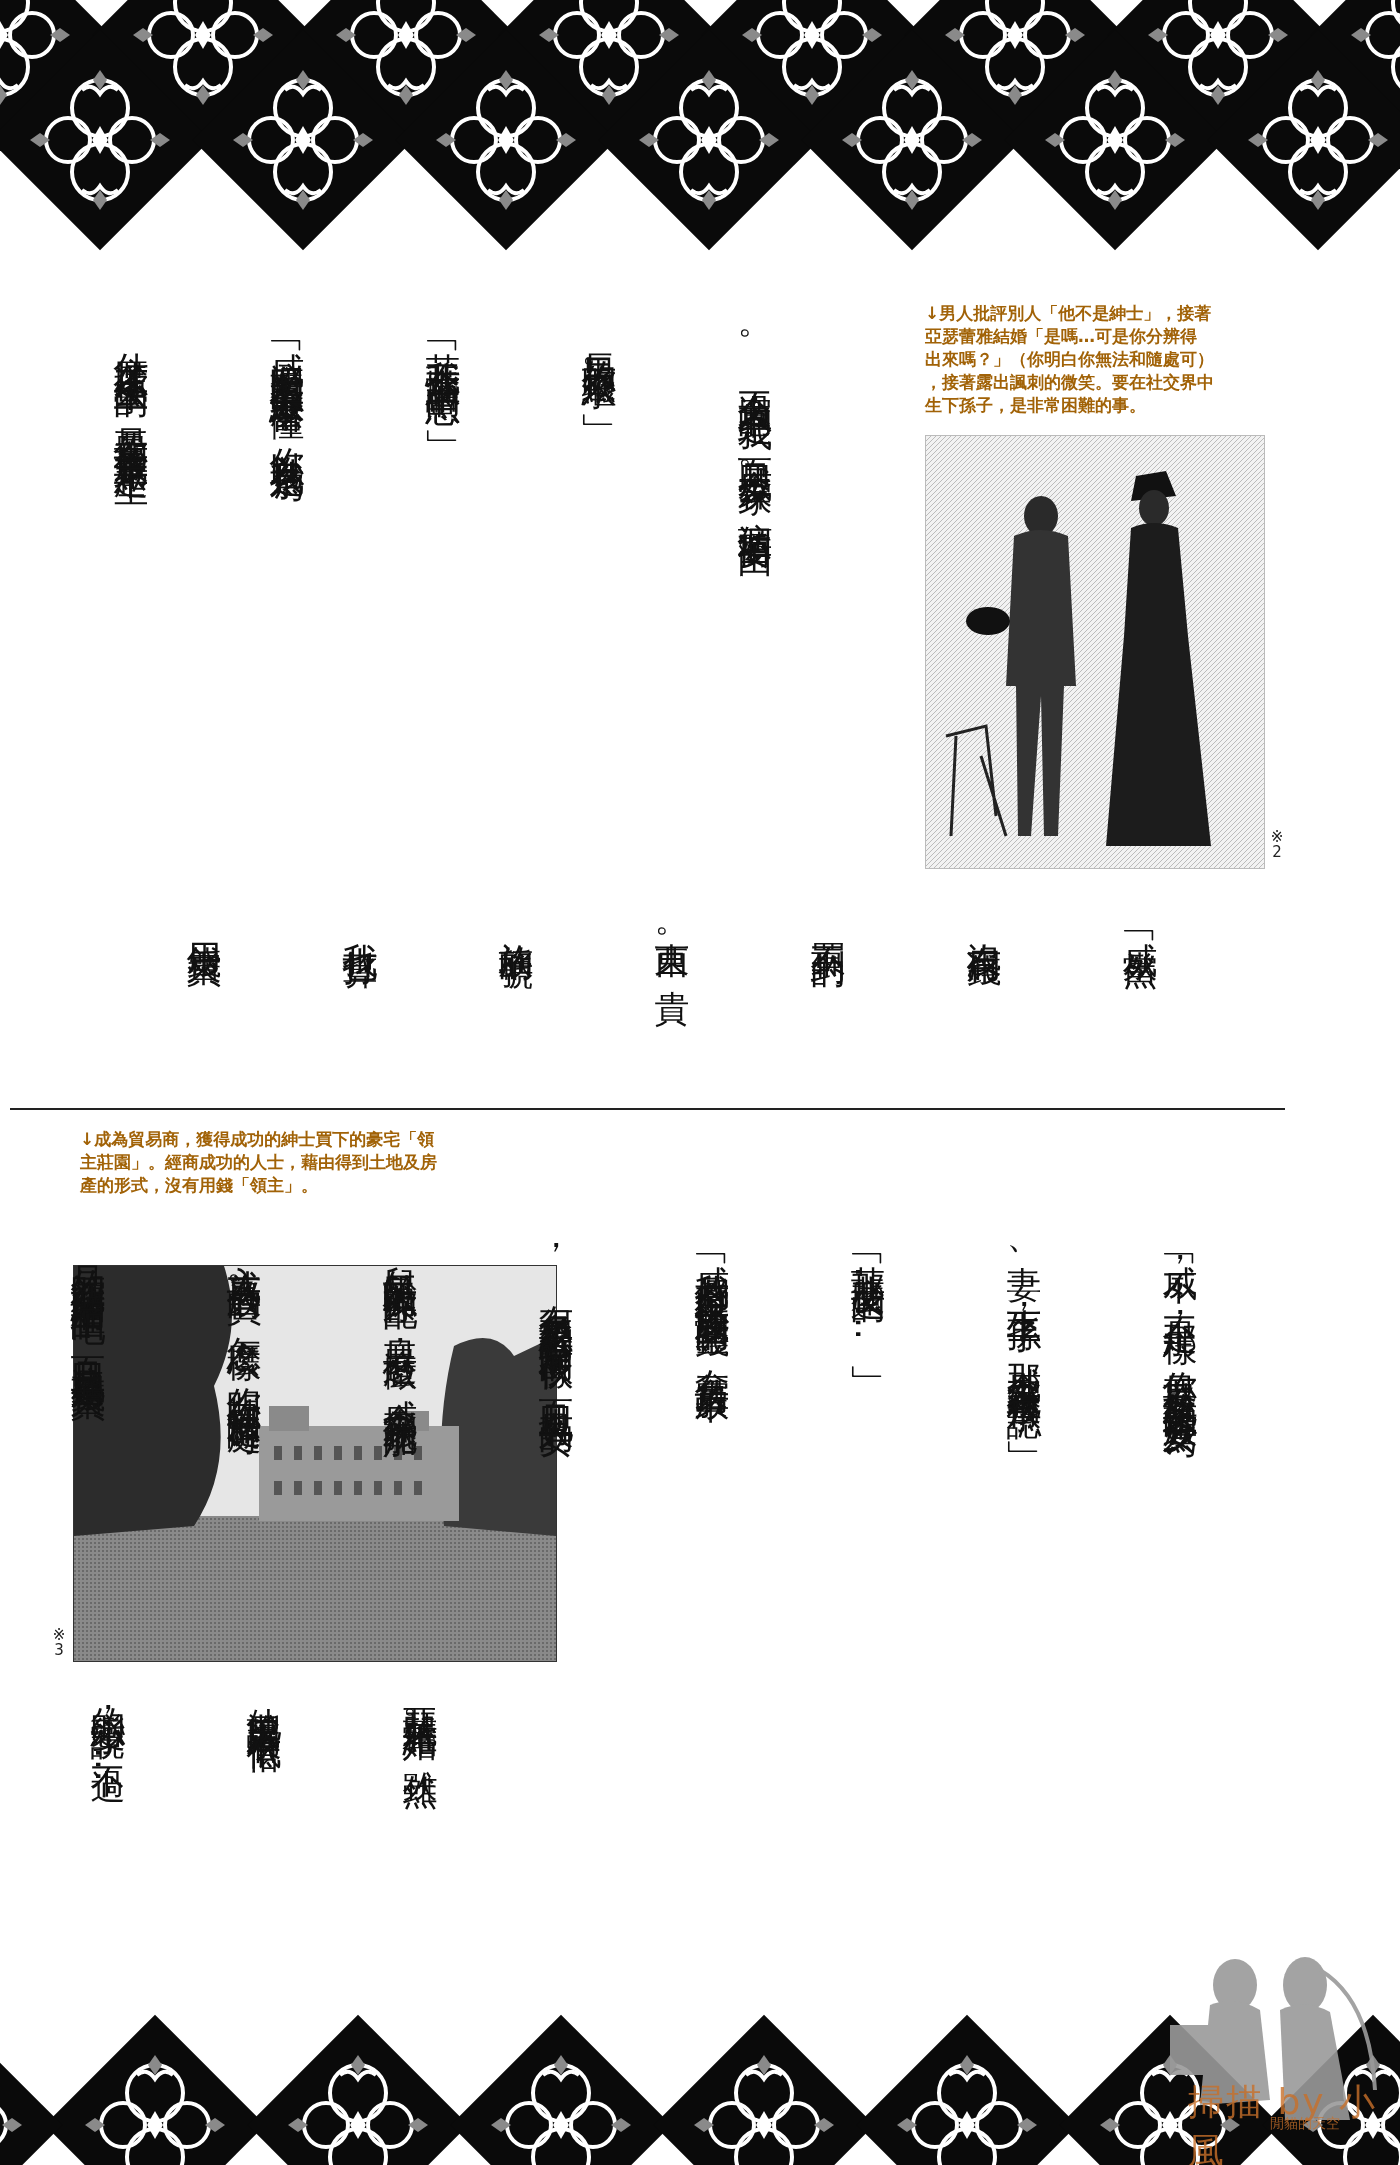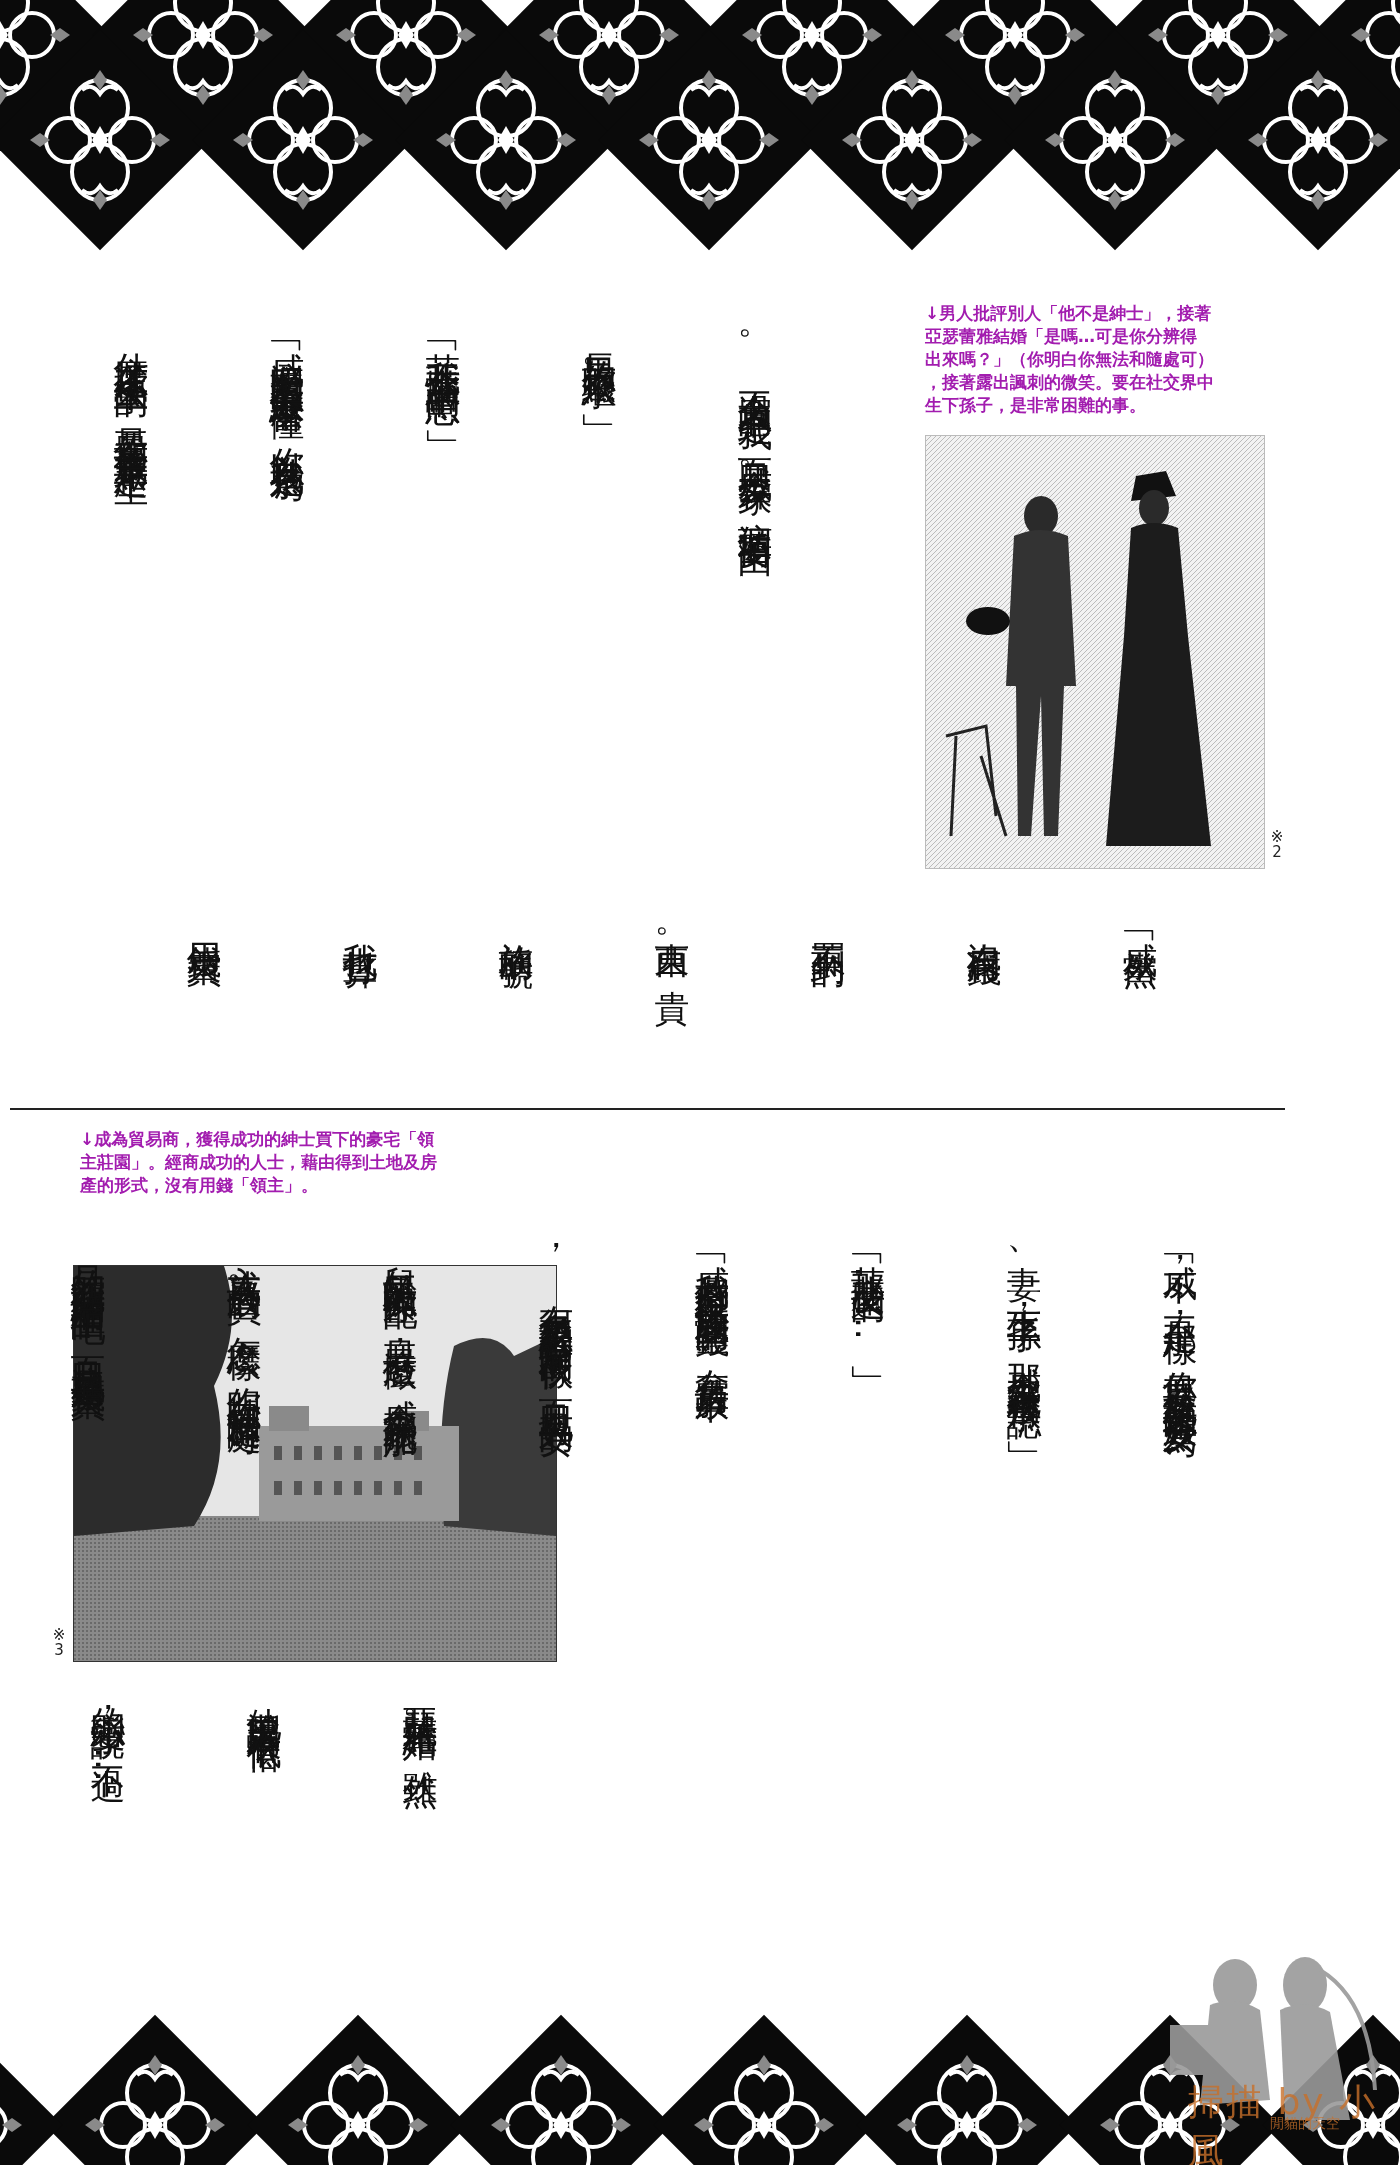--- a/index.html
+++ b/index.html
@@ -11,21 +11,21 @@
   .border-top { top: 0; height: 270px; }
   .border-bottom { top: 2000px; height: 165px; }
   .border-band svg { display: block; }
 
   
   .vcol-block { position: absolute; writing-mode: vertical-rl; font-size: 35px;
                 line-height: 52px; letter-spacing: 4px; white-space: pre; }
   .vcol-block p { margin: 0; }
 
   .caption { position: absolute; font-size: 17px; line-height: 23px; font-weight: bold;
-             color: #a21caf; }
+             color: #a16207; }
 
   .illustration { position: absolute; overflow: hidden; }
   .footnote-mark { position: absolute; font-size: 15px; line-height: 15px; text-align: center;
                    width: 18px; color: #222; }
 
   .divider { position: absolute; left: 10px; top: 1108px; width: 1275px; height: 2px; background: #222; }
 
   .watermark { position: absolute; left: 1140px; top: 1940px; width: 260px; height: 225px; }
   .watermark-text { position: absolute; left: 1188px; top: 2078px; font-size: 36px;
                     font-weight: normal; color: #c8702a; opacity: 0.8; letter-spacing: 2px; }

